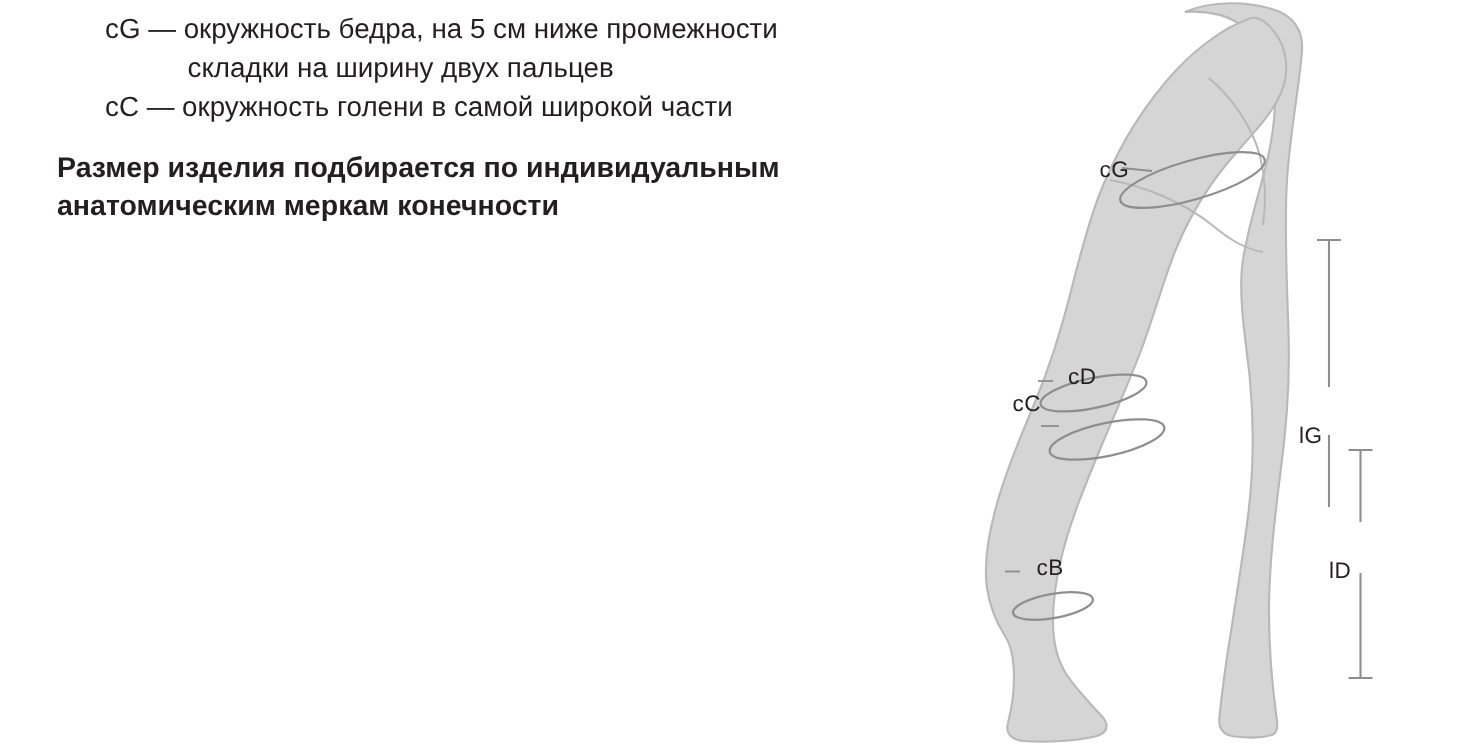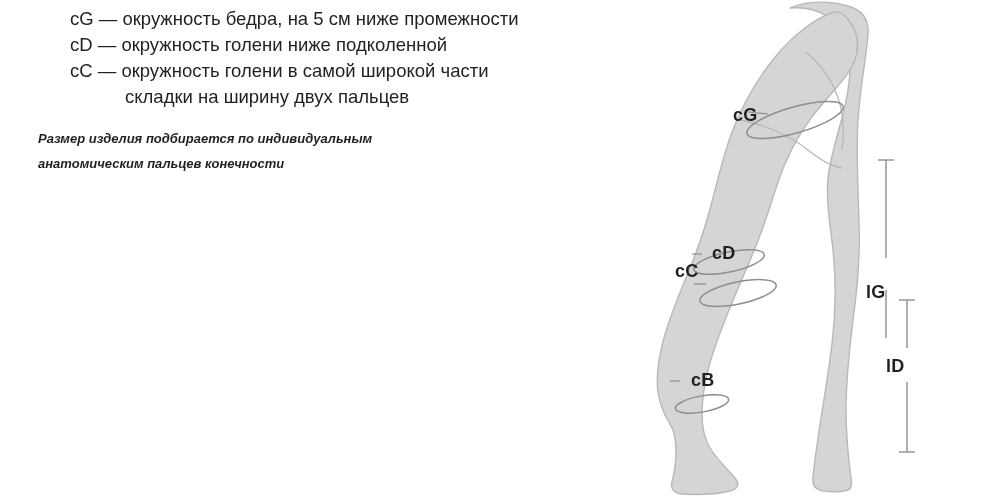--- a/index.html
+++ b/index.html
@@ -33,69 +33,67 @@
     white-space: pre;
     margin-left: 32px;
   }
   .legend-line.indent {
     padding-left: 55px;
   }
   .note {
     margin-top: 16px;
   }
   .note-line {
-    font-size: 13px;
+    font-size: 19px;
     font-weight: bold;
     line-height: 25px;
     color: #231f20;
     white-space: pre;
-    font-style: italic;
   }
 
   
   .figure {
     position: absolute;
     left: 620px;
     top: 0;
     width: 367px;
     height: 496px;
   }
   .figure svg {
     display: block;
   }
 
   
   .m-label {
     position: absolute;
-    font-size: 18px;
-    font-weight: bold;
+    font-size: 15px;
+    font-weight: normal;
     color: #231f20;
     letter-spacing: 0.3px;
   }
   .lbl-cG { left: 733px; top: 105px; }
   .lbl-cD { left: 712px; top: 243px; }
   .lbl-cC { left: 675px; top: 261px; }
   .lbl-cB { left: 691px; top: 370px; }
   .lbl-lG { left: 866px; top: 270px; margin-top: 12px; }
-  .lbl-lD { left: 886px; top: 356px; }
+  .lbl-lD { left: 886px; top: 372px; }
 </style>
 </head>
 <body>
 
 <div id="root">
 
   <div class="legend">
     <div class="legend-line">cG — окружность бедра, на 5 см ниже промежности</div>
-    <div class="legend-line">cD — окружность голени ниже подколенной</div>
+    <div class="legend-line indent">складки на ширину двух пальцев</div>
     <div class="legend-line">cC — окружность голени в самой широкой части</div>
-    <div class="legend-line indent">складки на ширину двух пальцев</div>
 
     <div class="note">
       <div class="note-line">Размер изделия подбирается по индивидуальным</div>
-      <div class="note-line">анатомическим пальцев конечности</div>
+      <div class="note-line">анатомическим меркам конечности</div>
     </div>
   </div>
 
   <div class="figure">
     <svg width="367" height="496" viewBox="0 0 367 496" xmlns="http://www.w3.org/2000/svg">
 
       <g>
         <path d="M170 8
                  C 196 6, 222 18, 228 46
                  C 233 70, 228 96, 222 118

